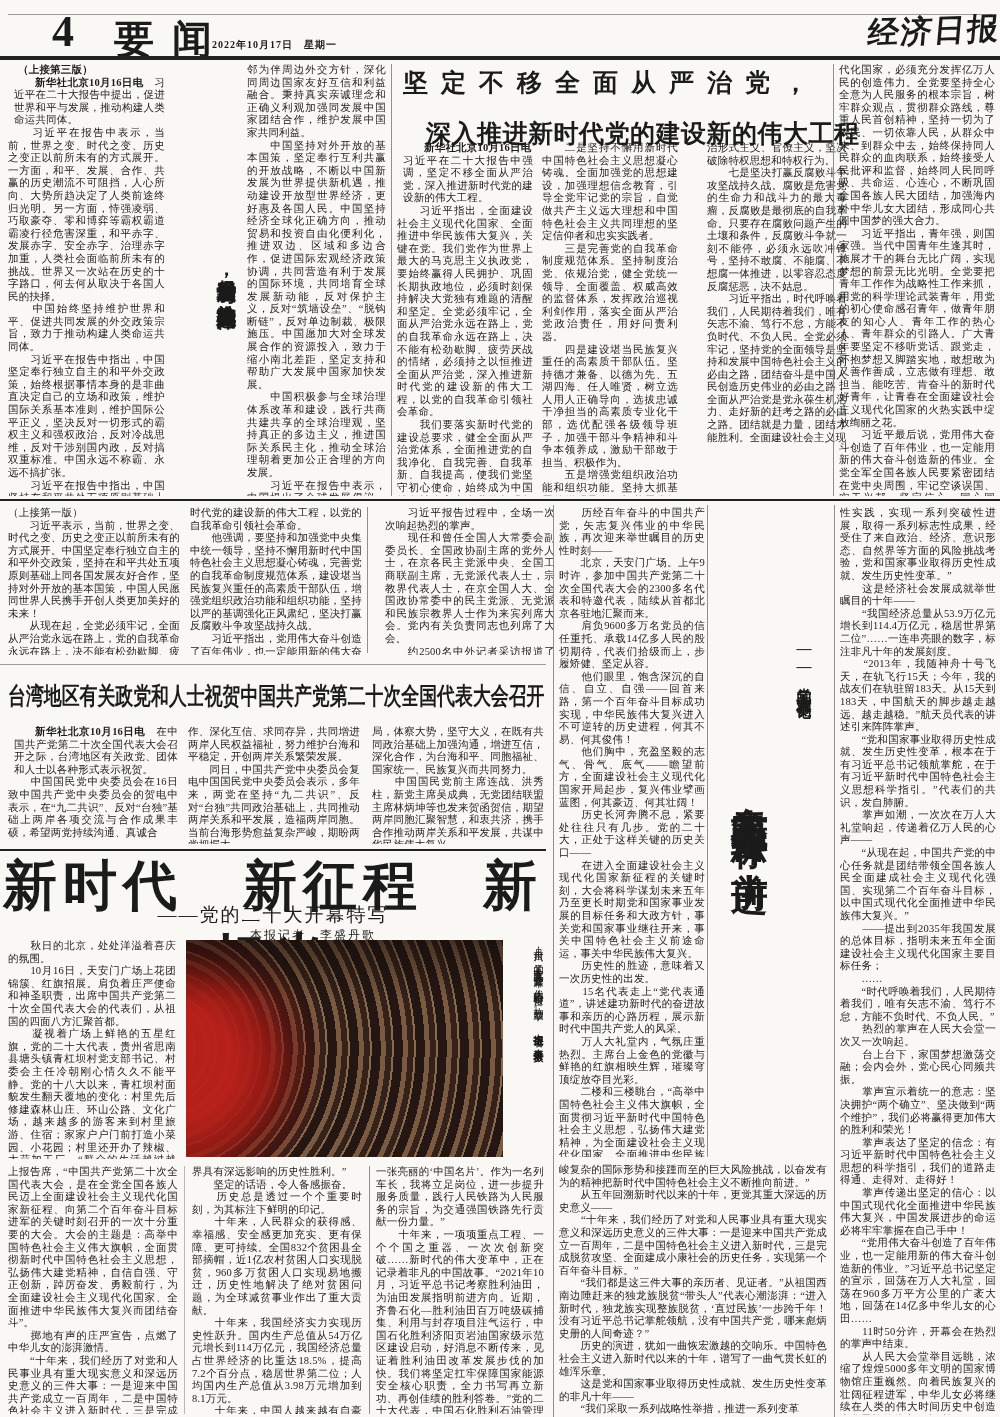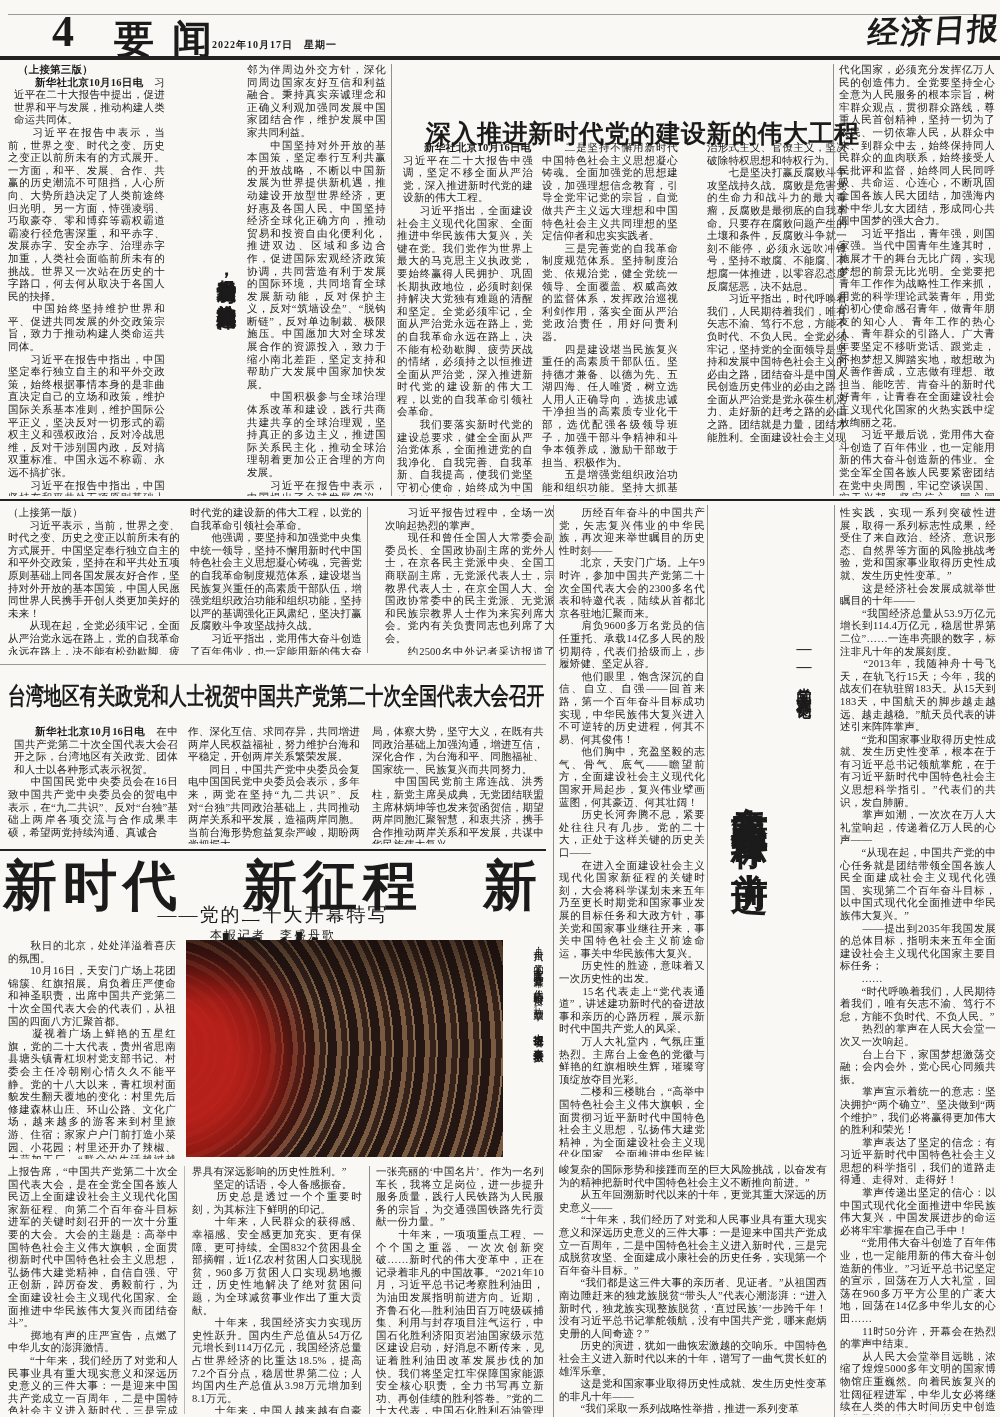--- a/index.html
+++ b/index.html
@@ -26,21 +26,21 @@
       font-size:19.5px;font-weight:bold;letter-spacing:0.5px;text-align:center;}
   .b-head1{position:absolute;left:396px;top:66px;width:432px;text-align:center;
       font-size:25px;font-weight:bold;letter-spacing:13px;white-space:nowrap;}
   .b-head2{position:absolute;left:396px;top:117px;width:432px;
       font-size:25px;font-weight:bold;letter-spacing:0.5px;white-space:nowrap;margin-left:30px;}
   .tw-head{position:absolute;left:8px;top:680px;width:724px;font-size:24px;font-weight:bold;
       white-space:nowrap;transform:scale(0.745,1);transform-origin:left top;letter-spacing:0px;}
   .g-head{position:absolute;left:0px;top:850px;width:546px;text-align:center;
       font-size:54px;font-weight:bold;font-family:Liberation Sans, sans-serif;letter-spacing:6px;}
   .g-sub{position:absolute;left:0px;top:902px;width:546px;text-align:center;font-size:19px;letter-spacing:2px;}
-  .g-byline{position:absolute;left:0px;top:927px;width:546px;text-align:center;font-size:12px;letter-spacing:2px;}
+  .g-byline{position:absolute;left:0px;top:927px;width:546px;text-align:center;font-size:12px;letter-spacing:2px;padding-left:40px;}
   .e-title{position:absolute;left:710px;top:516px;width:64px;height:636px;
       font-size:37px;font-weight:bold;letter-spacing:2.5px;text-align:center;}
   .e-sub{position:absolute;left:789px;top:640px;width:24px;height:380px;font-size:15px;font-weight:bold;letter-spacing:2px;}
   
   .photo{position:absolute;left:186px;top:940px;width:317px;height:217px;
      background:
        linear-gradient(180deg, rgba(18,10,8,.5), rgba(0,0,0,0) 28%),
        radial-gradient(circle at -2% 58%, rgba(186,32,26,.97) 0 16%, rgba(158,26,20,.9) 25%, rgba(118,20,15,.5) 33%, rgba(0,0,0,0) 42%),
        repeating-radial-gradient(circle at -8% 50%, #7a5a41 0 5px, #33211a 5px 11px, #8a6a4c 11px 13px, #241713 13px 22px),
        #2d1c16;}
@@ -68,20 +68,21 @@
 　　习近平在报告中指出，中国坚持在和平共处五项原则基础上同各国发展友好合作，推动构建新型国际关系，深化拓展平等、开放、合作的全球伙伴关系，致力于扩大同各国利益的汇合点。促进大国协调和良性互动，推动构建和平共处、总体稳定、均衡发展的大国关系格局。坚持亲诚惠容和与邻为善、以</div>
   </div>
   <div class="vhead-left vert">促进世界和平与发展，推动构建人类命运共同体</div>
   <div class="col body-text" style="left:247px;top:64px;width:139px;height:432px;">邻为伴周边外交方针，深化同周边国家友好互信和利益融合。秉持真实亲诚理念和正确义利观加强同发展中国家团结合作，维护发展中国家共同利益。
 　　中国坚持对外开放的基本国策，坚定奉行互利共赢的开放战略，不断以中国新发展为世界提供新机遇，推动建设开放型世界经济，更好惠及各国人民。中国坚持经济全球化正确方向，推动贸易和投资自由化便利化，推进双边、区域和多边合作，促进国际宏观经济政策协调，共同营造有利于发展的国际环境，共同培育全球发展新动能，反对保护主义，反对“筑墙设垒”、“脱钩断链”，反对单边制裁、极限施压。中国愿加大对全球发展合作的资源投入，致力于缩小南北差距，坚定支持和帮助广大发展中国家加快发展。
 　　中国积极参与全球治理体系改革和建设，践行共商共建共享的全球治理观，坚持真正的多边主义，推进国际关系民主化，推动全球治理朝着更加公正合理的方向发展。
 　　习近平在报告中表示，中国提出了全球发展倡议、全球安全倡议，愿同国际社会一道努力落实。中国坚持对话协商、共建共享、合作共赢、交流互鉴、绿色低碳，推动建设持久和平、普遍安全、共同繁荣、开放包容、清洁美丽的世界，同世界人民携手开创人类更加美好的未来。</div>
 
   <div class="vrule" style="left:391px;top:64px;height:432px;"></div>
 
+  <div class="b-head1">坚定不移全面从严治党，</div>
   <div class="b-head2">深入推进新时代党的建设新的伟大工程</div>
   <div class="col" style="left:397px;top:142px;width:136px;height:354px;">
     <div class="para"><b>新华社北京10月16日电</b><span>　习近平在二十大报告中强调，坚定不移全面从严治党，深入推进新时代党的建设新的伟大工程。</span></div>
     <div class="body-text">　　习近平指出，全面建设社会主义现代化国家、全面推进中华民族伟大复兴，关键在党。我们党作为世界上最大的马克思主义执政党，要始终赢得人民拥护、巩固长期执政地位，必须时刻保持解决大党独有难题的清醒和坚定。全党必须牢记，全面从严治党永远在路上，党的自我革命永远在路上，决不能有松劲歇脚、疲劳厌战的情绪，必须持之以恒推进全面从严治党，深入推进新时代党的建设新的伟大工程，以党的自我革命引领社会革命。
 　　我们要落实新时代党的建设总要求，健全全面从严治党体系，全面推进党的自我净化、自我完善、自我革新、自我提高，使我们党坚守初心使命，始终成为中国特色社会主义事业的坚强领导核心。
 　　一是坚持和加强党中央集中统一领导。健全总揽全局、协调各方的党的领导制度体系，完善党中央重大决策部署落实机制，确保全党在政治立场、政治方向、政治原则、政治道路上同党中央保持高度一致，确保党的团结统一。</div>
   </div>
   <div class="col body-text" style="left:542px;top:142px;width:136px;height:354px;">　　二是坚持不懈用新时代中国特色社会主义思想凝心铸魂。全面加强党的思想建设，加强理想信念教育，引导全党牢记党的宗旨，自觉做共产主义远大理想和中国特色社会主义共同理想的坚定信仰者和忠实实践者。
 　　三是完善党的自我革命制度规范体系。坚持制度治党、依规治党，健全党统一领导、全面覆盖、权威高效的监督体系，发挥政治巡视利剑作用，落实全面从严治党政治责任，用好问责利器。
 　　四是建设堪当民族复兴重任的高素质干部队伍。坚持德才兼备、以德为先、五湖四海、任人唯贤，树立选人用人正确导向，选拔忠诚干净担当的高素质专业化干部，选优配强各级领导班子，加强干部斗争精神和斗争本领养成，激励干部敢于担当、积极作为。

